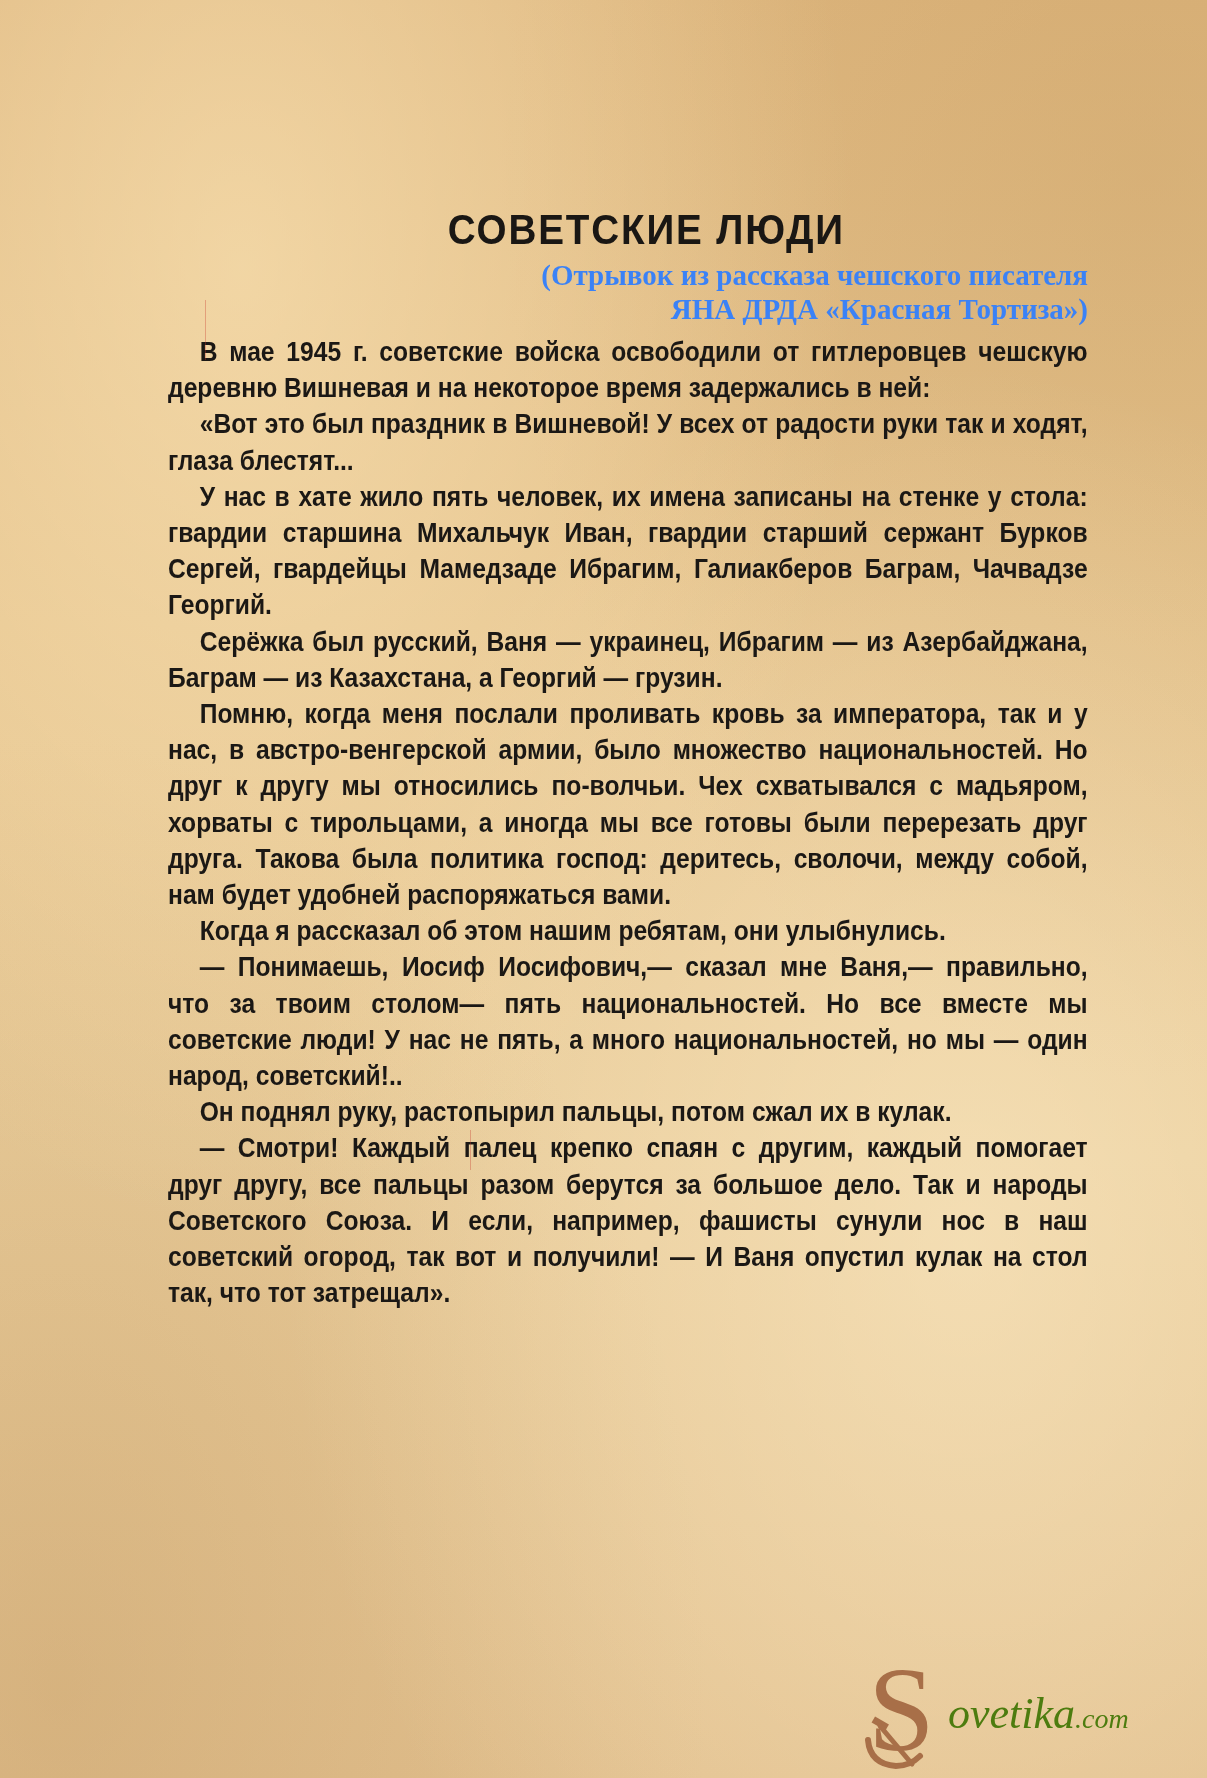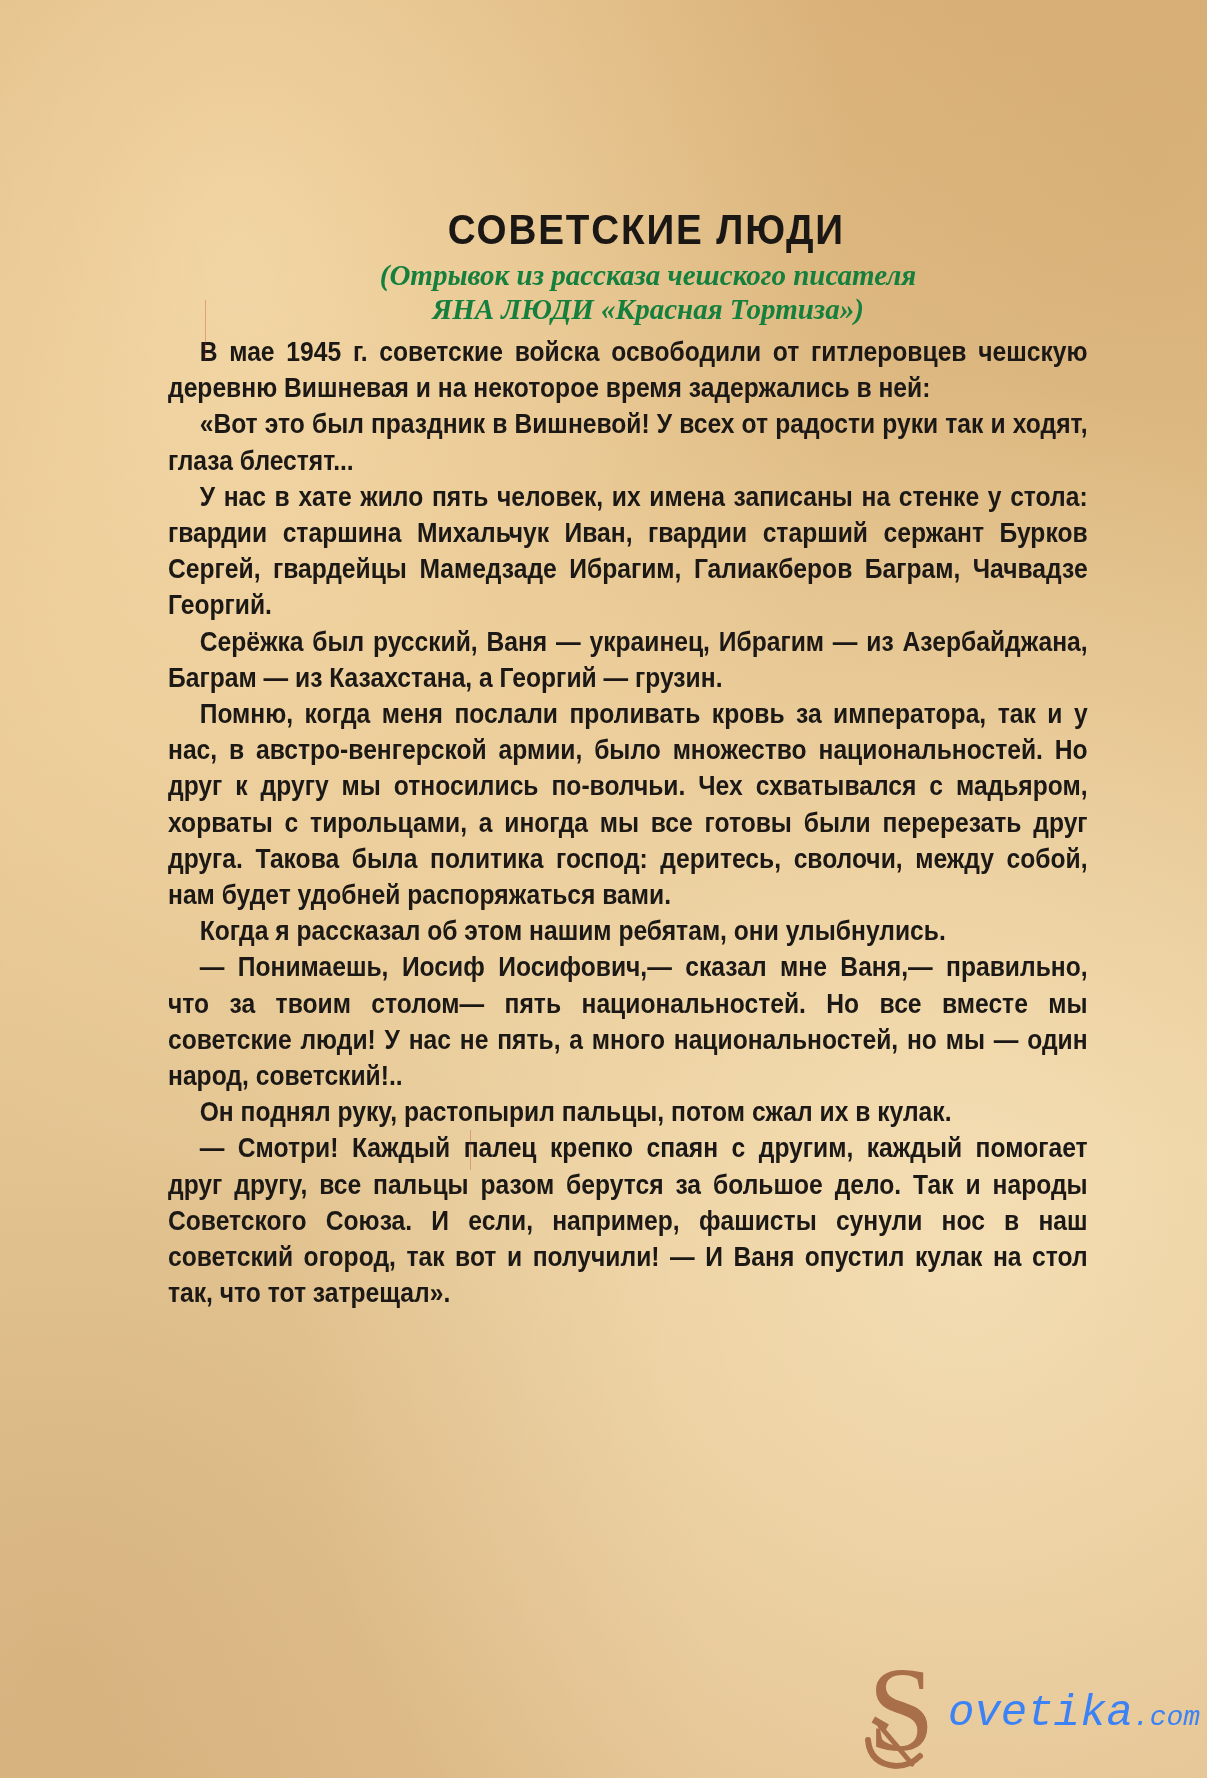--- a/index.html
+++ b/index.html
@@ -28,29 +28,28 @@
       font-family: "Liberation Sans", "DejaVu Sans", sans-serif;
       font-weight: bold;
       font-size: 42px;
       letter-spacing: 2px;
       margin: 0 0 4px 0;
       padding-left: 40px;
       color: #1a1714;
       transform: scaleX(0.92);
     }
     .subtitle {
-      text-align: center;
+      text-align: right;
       font-family: "Liberation Serif", "DejaVu Serif", serif;
-      font-style: italic;
       font-weight: bold;
       font-size: 29px;
       line-height: 34px;
       margin: 0 0 8px 0;
       padding-left: 40px;
-      color: #15803d;
+      color: #3b82f6;
     }
     .body-text {
       font-family: "Liberation Sans", "DejaVu Sans", sans-serif;
       font-weight: bold;
       font-size: 28px;
       line-height: 36.2px;
       text-align: justify;
       transform: scaleX(0.88);
       transform-origin: left top;
       width: 1045px;
@@ -74,24 +73,24 @@
       top: 0;
       font-family: "Liberation Serif", "DejaVu Serif", serif;
       font-size: 120px;
       line-height: 120px;
       color: #a86f48;
     }
     .wm-text {
       position: absolute;
       left: 88px;
       top: 38px;
-      font-family: Liberation Mono, monospace;
+      font-family: Liberation Serif, serif;
       font-style: italic;
       font-size: 44px;
-      color: #3b82f6;
+      color: #4d7c0f;
     }
     .wm-com {
       font-size: 28px;
     }
     .wm-sickle {
       position: absolute;
       left: 0;
       top: 62px;
       width: 70px;
       height: 60px;
@@ -102,21 +101,21 @@
       background: rgba(200,60,50,0.35);
     }
   </style>
 </head>
 <body>
 
 <div class="page">
   <div class="title">СОВЕТСКИЕ ЛЮДИ</div>
   <div class="subtitle">
     <div>(Отрывок из рассказа чешского писателя</div>
-    <div>ЯНА ЛЮДИ «Красная Тортиза»)</div>
+    <div>ЯНА ДРДА «Красная Тортиза»)</div>
   </div>
   <div class="body-text">
     <p class="para">В мае 1945 г. советские войска освободили от гитлеровцев чешскую деревню Вишневая и на некоторое время задержались в ней:</p>
     <p class="para">«Вот это был праздник в Вишневой! У всех от радости руки так и ходят, глаза блестят...</p>
     <p class="para">У нас в хате жило пять человек, их имена записаны на стенке у стола: гвардии старшина Михальчук Иван, гвардии старший сержант Бурков Сергей, гвардейцы Мамедзаде Ибрагим, Галиакберов Баграм, Чачвадзе Георгий.</p>
     <p class="para">Серёжка был русский, Ваня — украинец, Ибрагим — из Азербайджана, Баграм — из Казахстана, а Георгий — грузин.</p>
     <p class="para">Помню, когда меня послали проливать кровь за императора, так и у нас, в австро-венгерской армии, было множество национальностей. Но друг к другу мы относились по-волчьи. Чех схватывался с мадьяром, хорваты с тирольцами, а иногда мы все готовы были перерезать друг друга. Такова была политика господ: деритесь, сволочи, между собой, нам будет удобней распоряжаться вами.</p>
     <p class="para">Когда я рассказал об этом нашим ребятам, они улыбнулись.</p>
     <p class="para">— Понимаешь, Иосиф Иосифович,— сказал мне Ваня,— правильно, что за твоим столом— пять национальностей. Но все вместе мы советские люди! У нас не пять, а много национальностей, но мы — один народ, советский!..</p>
     <p class="para">Он поднял руку, растопырил пальцы, потом сжал их в кулак.</p>

